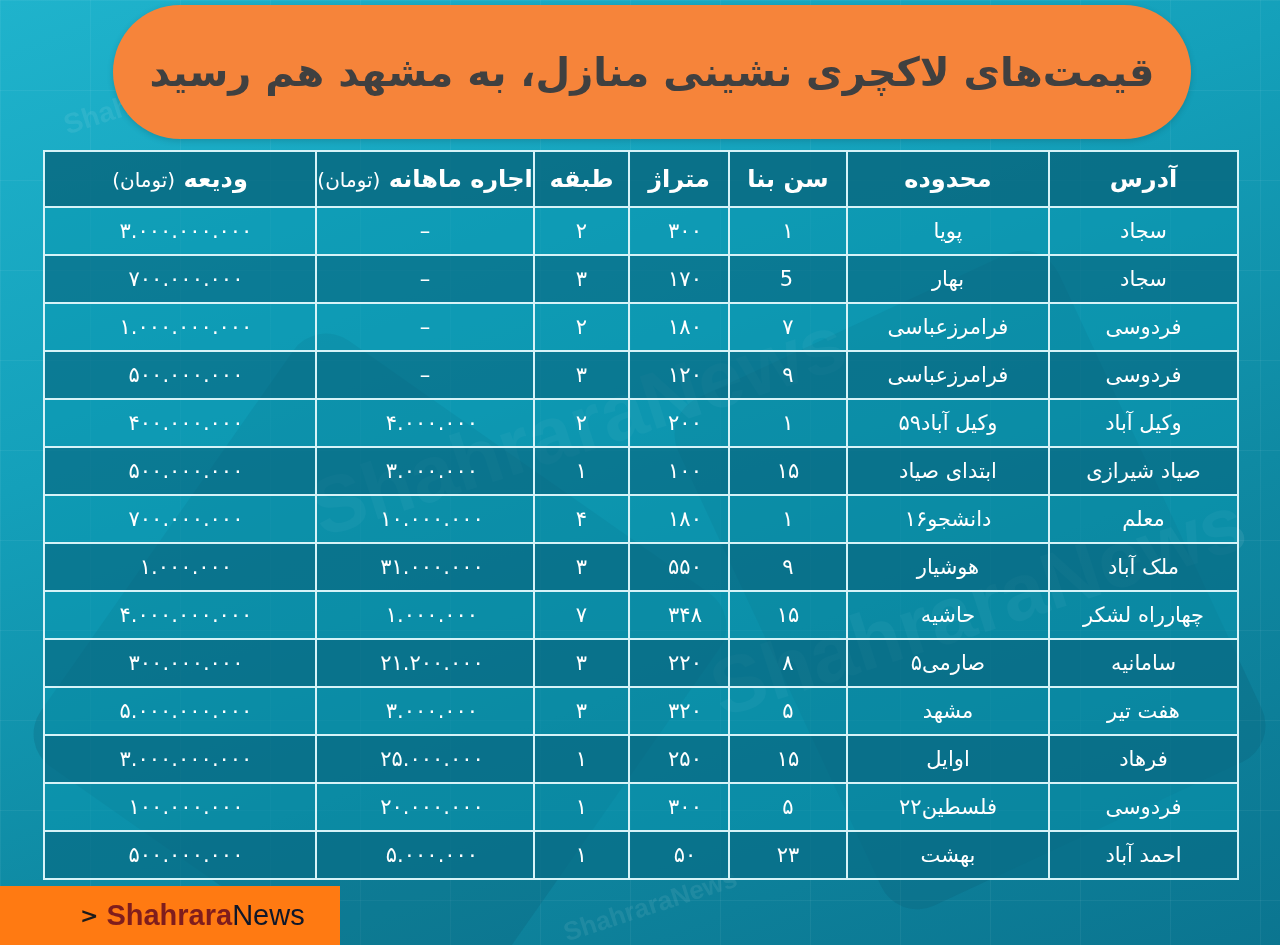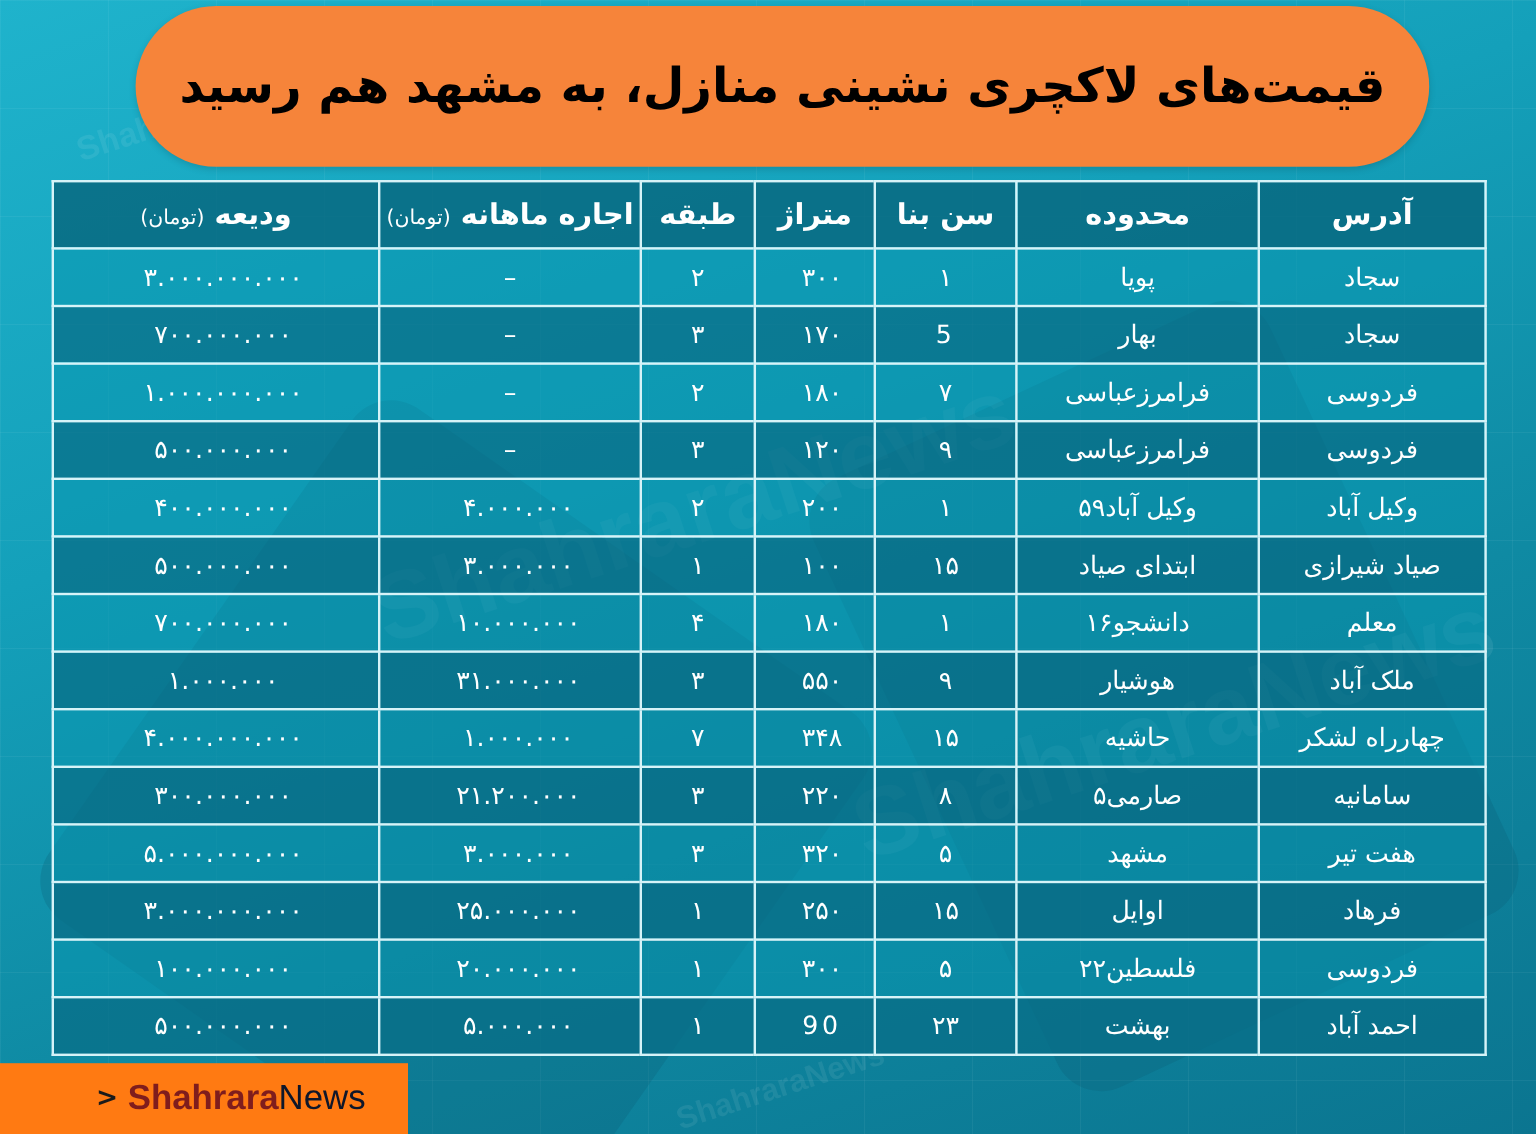--- a/index.html
+++ b/index.html
@@ -25,36 +25,36 @@
       pointer-events: none; white-space: nowrap;
     }
     .title-pill {
       position: absolute; left: 113px; top: 5px; width: 1078px; height: 134px;
       background: #f6843a; border-radius: 67px;
       box-shadow: 0 2px 6px rgba(0,0,0,0.15);
       display: flex; flex-direction: column; align-items: center; justify-content: center;
       direction: rtl;
     }
     .title-line {
-      color: #000000; font-weight: bold; font-size: 40px; line-height: 56px;
+      color: #404040; font-weight: bold; font-size: 40px; line-height: 56px;
       font-family: "DejaVu Sans", sans-serif; letter-spacing: -0.5px;
     }
     table.data {
       position: absolute; left: 43px; top: 150px; width: 1194px;
       border-collapse: collapse; direction: rtl; table-layout: fixed;
     }
     table.data th, table.data td {
       border: 2px solid #d6f3f8; color: #ffffff; text-align: center;
       padding: 0; overflow: hidden; white-space: nowrap;
     }
     table.data th {
       height: 54px; background: rgba(8, 105, 128, 0.85);
       font-size: 24px; font-weight: bold;
     }
-    table.data th .unit { font-size: 17px; font-weight: normal; }
+    table.data th .unit { font-size: 20px; font-weight: normal; }
     table.data td { height: 46px; font-size: 21px; }
     table.data tr.odd td { background: rgba(10, 150, 175, 0.55); }
     table.data tr.even td { background: rgba(8, 110, 135, 0.75); }
     td.num { font-family: "DejaVu Sans", sans-serif; letter-spacing: 3px; }
     td.left-num { text-align: left; padding-left: 12px !important; direction: ltr; }
     td.rent-num { text-align: center; padding-left: 14px !important; direction: ltr; }
     td.dash { text-align: center; }
     .footer-bar {
       position: absolute; left: 0; top: 886px; width: 340px; height: 59px;
       background: #ff7a12; display: flex; align-items: center;
@@ -226,21 +226,21 @@
       <td class="num">۵</td>
       <td class="num left-num">۳۰۰</td>
       <td class="num">۱</td>
       <td class="num rent-num">۲۰.۰۰۰.۰۰۰</td>
       <td class="num left-num">۱۰۰.۰۰۰.۰۰۰</td>
     </tr>
     <tr class="even">
       <td>احمد آباد</td>
       <td>بهشت</td>
       <td class="num">۲۳</td>
-      <td class="num left-num">90</td>
+      <td class="num left-num">۵۰</td>
       <td class="num">۱</td>
       <td class="num rent-num">۵.۰۰۰.۰۰۰</td>
       <td class="num left-num">۵۰۰.۰۰۰.۰۰۰</td>
     </tr>
   </tbody>
 </table>
 
 <div class="footer-bar">
   <span class="footer-arrow">&gt;</span>
   <span class="footer-brand-bold">Shahrara</span>

